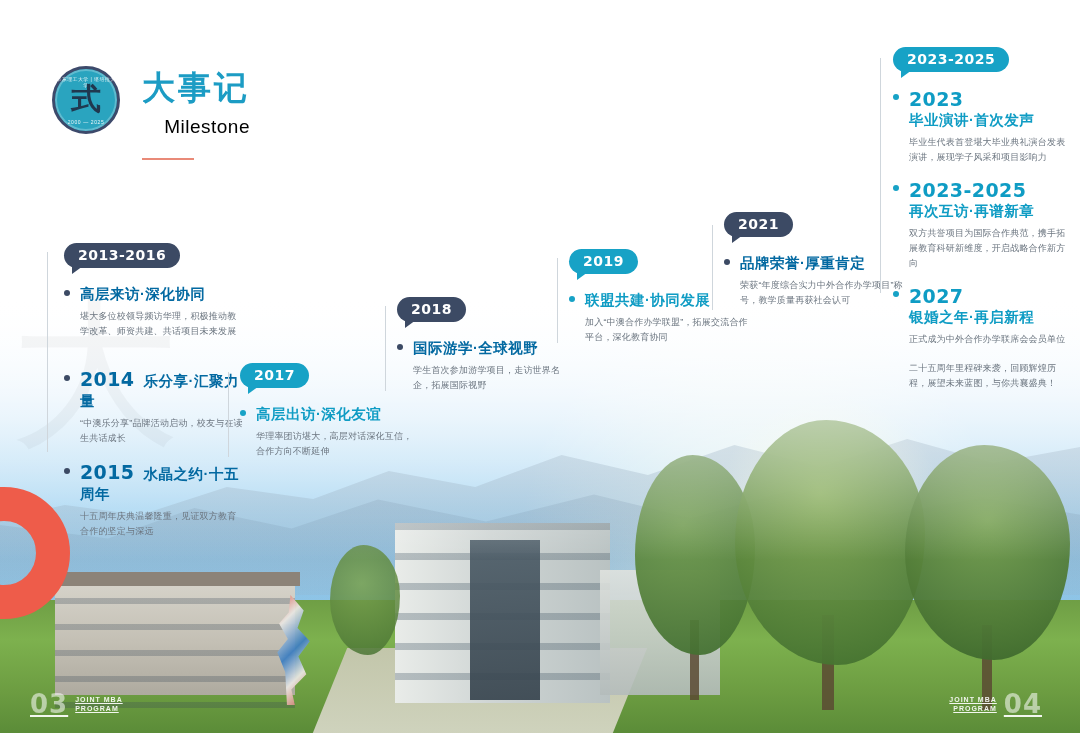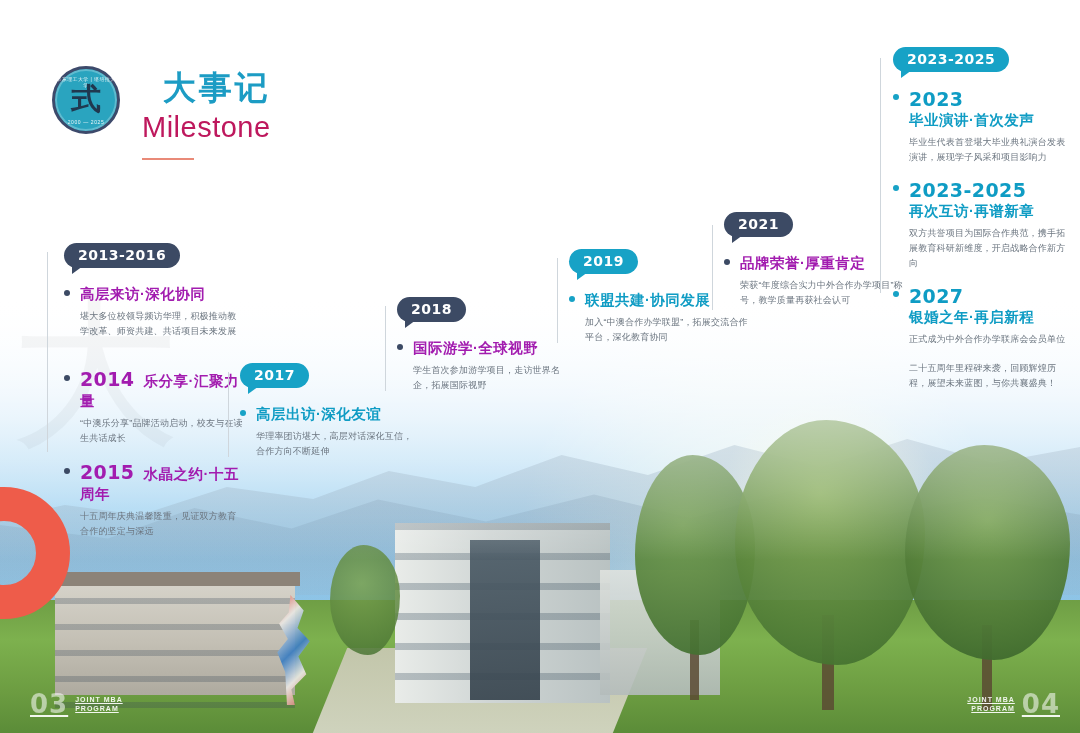--- a/index.html
+++ b/index.html
@@ -154,21 +154,21 @@
     position: absolute; left: 0; right: 0; bottom: 6px;
     text-align: center; font-size: 5px; color: rgba(255,255,255,.9);
     letter-spacing: .6px;
   }
   .title-wrap { margin-left: 22px; padding-top: 2px; text-align: right; }
   .title-cn {
     font-size: 33px; font-weight: bold; color: #1c9cc4;
     letter-spacing: 3px; line-height: 40px;
   }
   .title-en {
-    font-size: 29px; color: #be185d; letter-spacing: .5px;
+    font-size: 19px; color: #000000; letter-spacing: .5px;
     line-height: 38px; font-weight: 400;
   }
   .title-rule {
     margin-top: 12px; width: 52px; height: 2px; background: #e98a78;
   }
 
   
   .tl-item { position: absolute; }
   .axis { position: absolute; width: 1px; background: #cfd6dc; }
   .tag {
@@ -198,37 +198,37 @@
   .dot.navy { background: #3c4a64; }
   .dot.teal { background: #17a2c6; }
   .entry-year {
     font-size: 19px; font-weight: bold; letter-spacing: .4px;
     font-family: "DejaVu Sans", sans-serif;
   }
   .entry-head {
     font-size: 14.5px; font-weight: bold; letter-spacing: .5px;
     line-height: 20px;
   }
-  .entry-head.navy, .entry-year.navy { color: #a21caf; }
+  .entry-head.navy, .entry-year.navy { color: #0369a1; }
   .entry-head.teal, .entry-year.teal { color: #0f9cc4; }
   .entry-body {
     font-size: 9px; color: #6c7680; line-height: 15px;
     margin-top: 5px; letter-spacing: .2px;
   }
   .entry-body.spaced { margin-top: 14px; }
 
   
   .footer-left, .footer-right {
     position: absolute; bottom: 14px;
     display: flex; align-items: center; gap: 7px;
     color: rgba(255,255,255,0.92);
     text-decoration: underline;
   }
   .footer-left { left: 30px; }
-  .footer-right { right: 20px; }
+  .footer-right { right: 38px; }
   .pgnum {
     font-size: 26px; font-weight: bold; letter-spacing: 1px;
     color: rgba(255,255,255,0.55);
     font-family: "DejaVu Sans", sans-serif;
   }
   .brand {
     font-size: 7px; line-height: 9px; font-weight: bold;
     letter-spacing: 1px; color: rgba(255,255,255,0.9);
   }
 </style>

